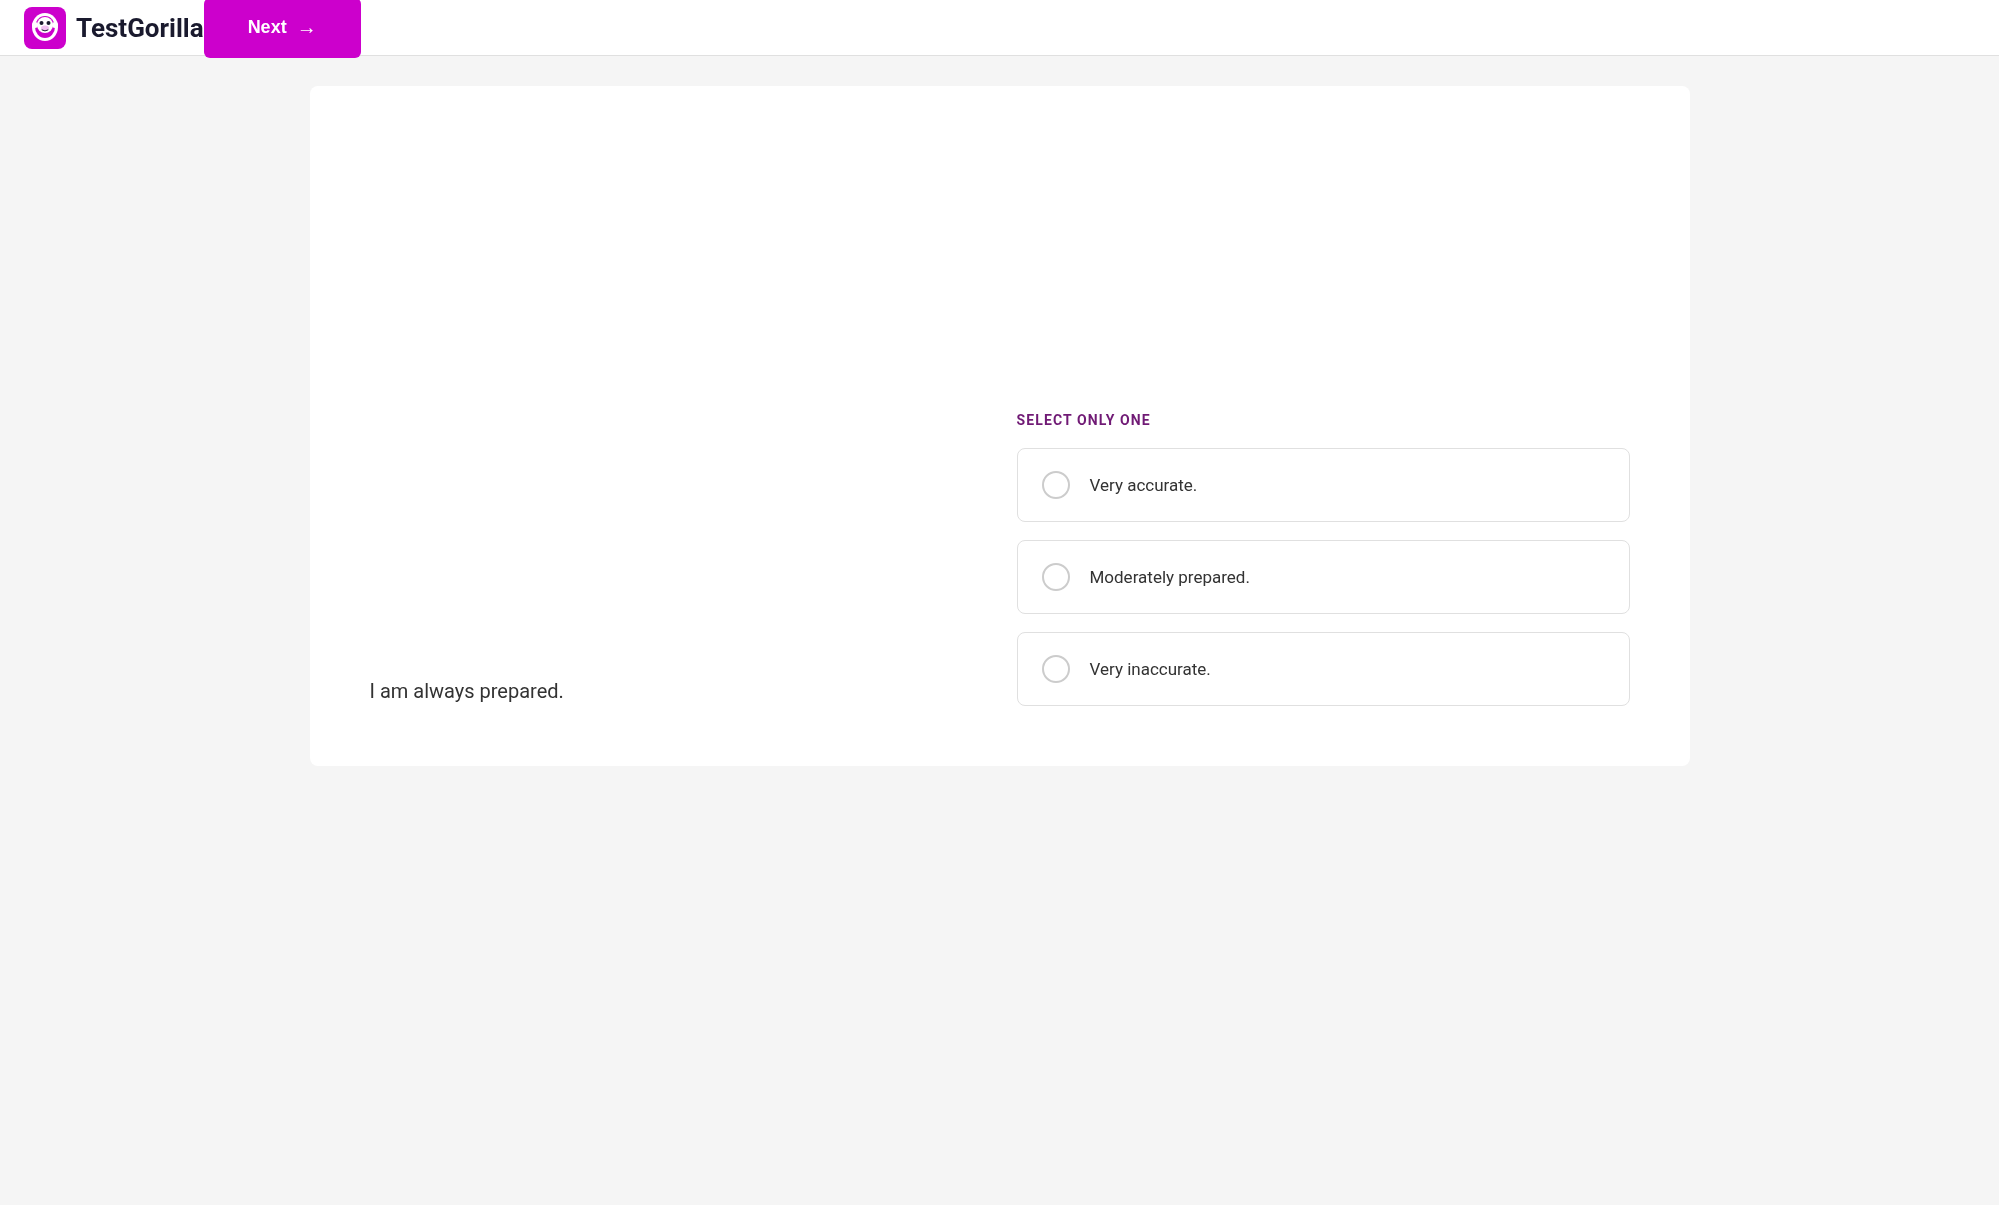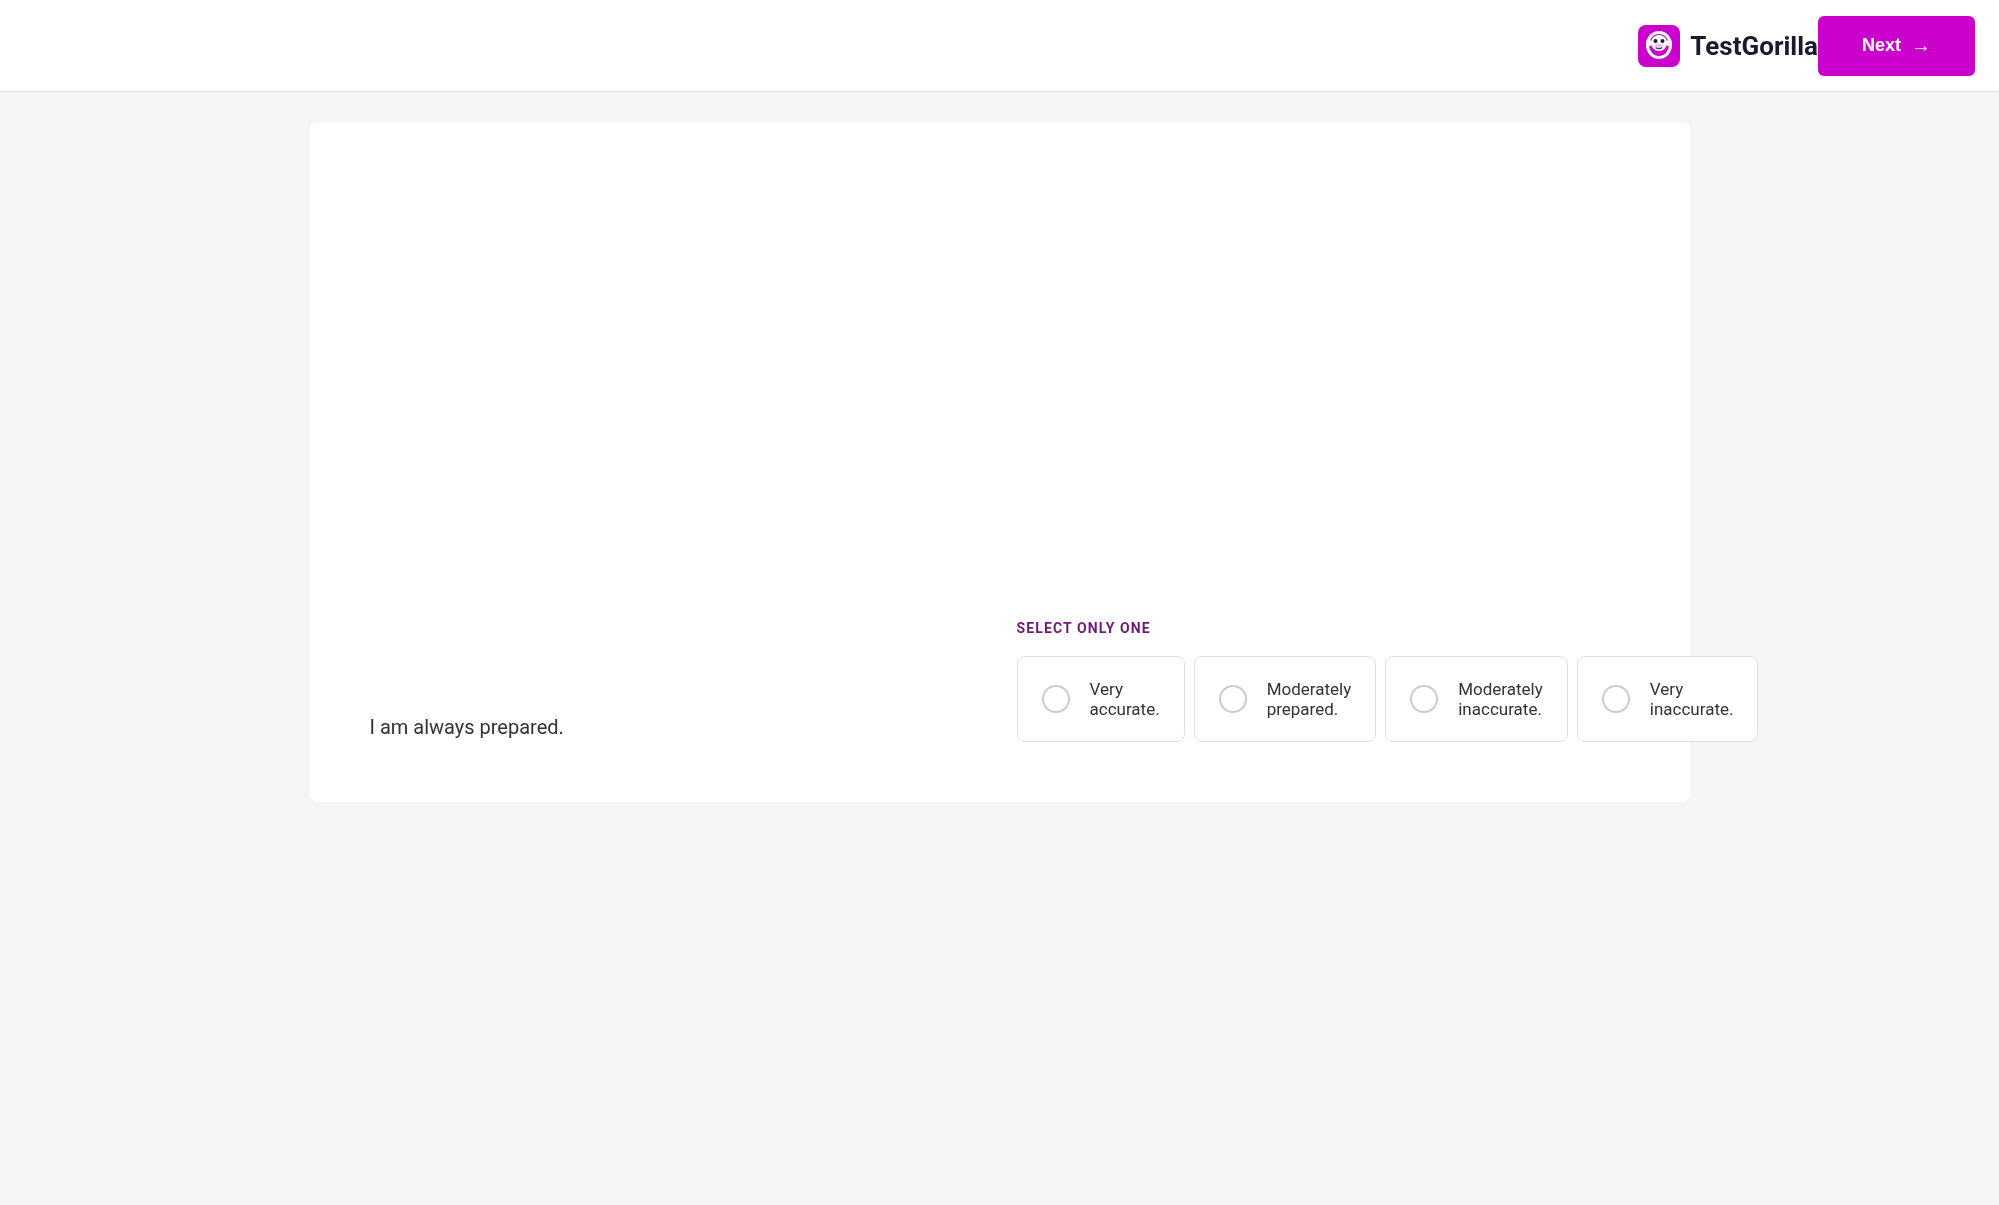--- a/index.html
+++ b/index.html
@@ -13,23 +13,23 @@
       background-color: #f5f5f5;
       min-height: 100vh;
     }
 
     
     .header {
       background-color: #ffffff;
       border-bottom: 1px solid #e0e0e0;
       display: flex;
       align-items: center;
-      justify-content: flex-end;
+      justify-content: flex-start;
       padding: 0 24px;
-      height: 92px;
+      height: 56px;
     }
 
     .logo-area {
       display: flex;
       align-items: center;
       gap: 10px;
     }
 
     .logo-icon {
       width: 42px;
@@ -97,22 +97,22 @@
       font-size: 14px;
       font-weight: 700;
       color: #701a75;
       letter-spacing: 0.08em;
       margin-bottom: 20px;
       text-transform: uppercase;
     }
 
     .options-list {
       display: flex;
-      flex-direction: row;
-      gap: 9px;
+      flex-direction: column;
+      gap: 18px;
       list-style: none;
     }
 
     .option-item {
       border: 1.5px solid #e0e0e0;
       border-radius: 8px;
       padding: 22px 24px;
       display: flex;
       align-items: center;
       gap: 20px;
@@ -178,23 +178,19 @@
       <li class="option-item">
             <div class="radio-circle"></div>
             <span class="option-label">Very accurate.</span>
           </li>
           <li class="option-item">
             <div class="radio-circle"></div>
             <span class="option-label">Moderately prepared.</span>
           </li>
           <li class="option-item">
             <div class="radio-circle"></div>
-            <span class="option-label">Moderately inaccurate.</span>
-          </li>
-          <li class="option-item">
-            <div class="radio-circle"></div>
             <span class="option-label">Very inaccurate.</span>
           </li>
         </ul>
     </div>
 
   </div>
 </main>
 
 </body></html>

